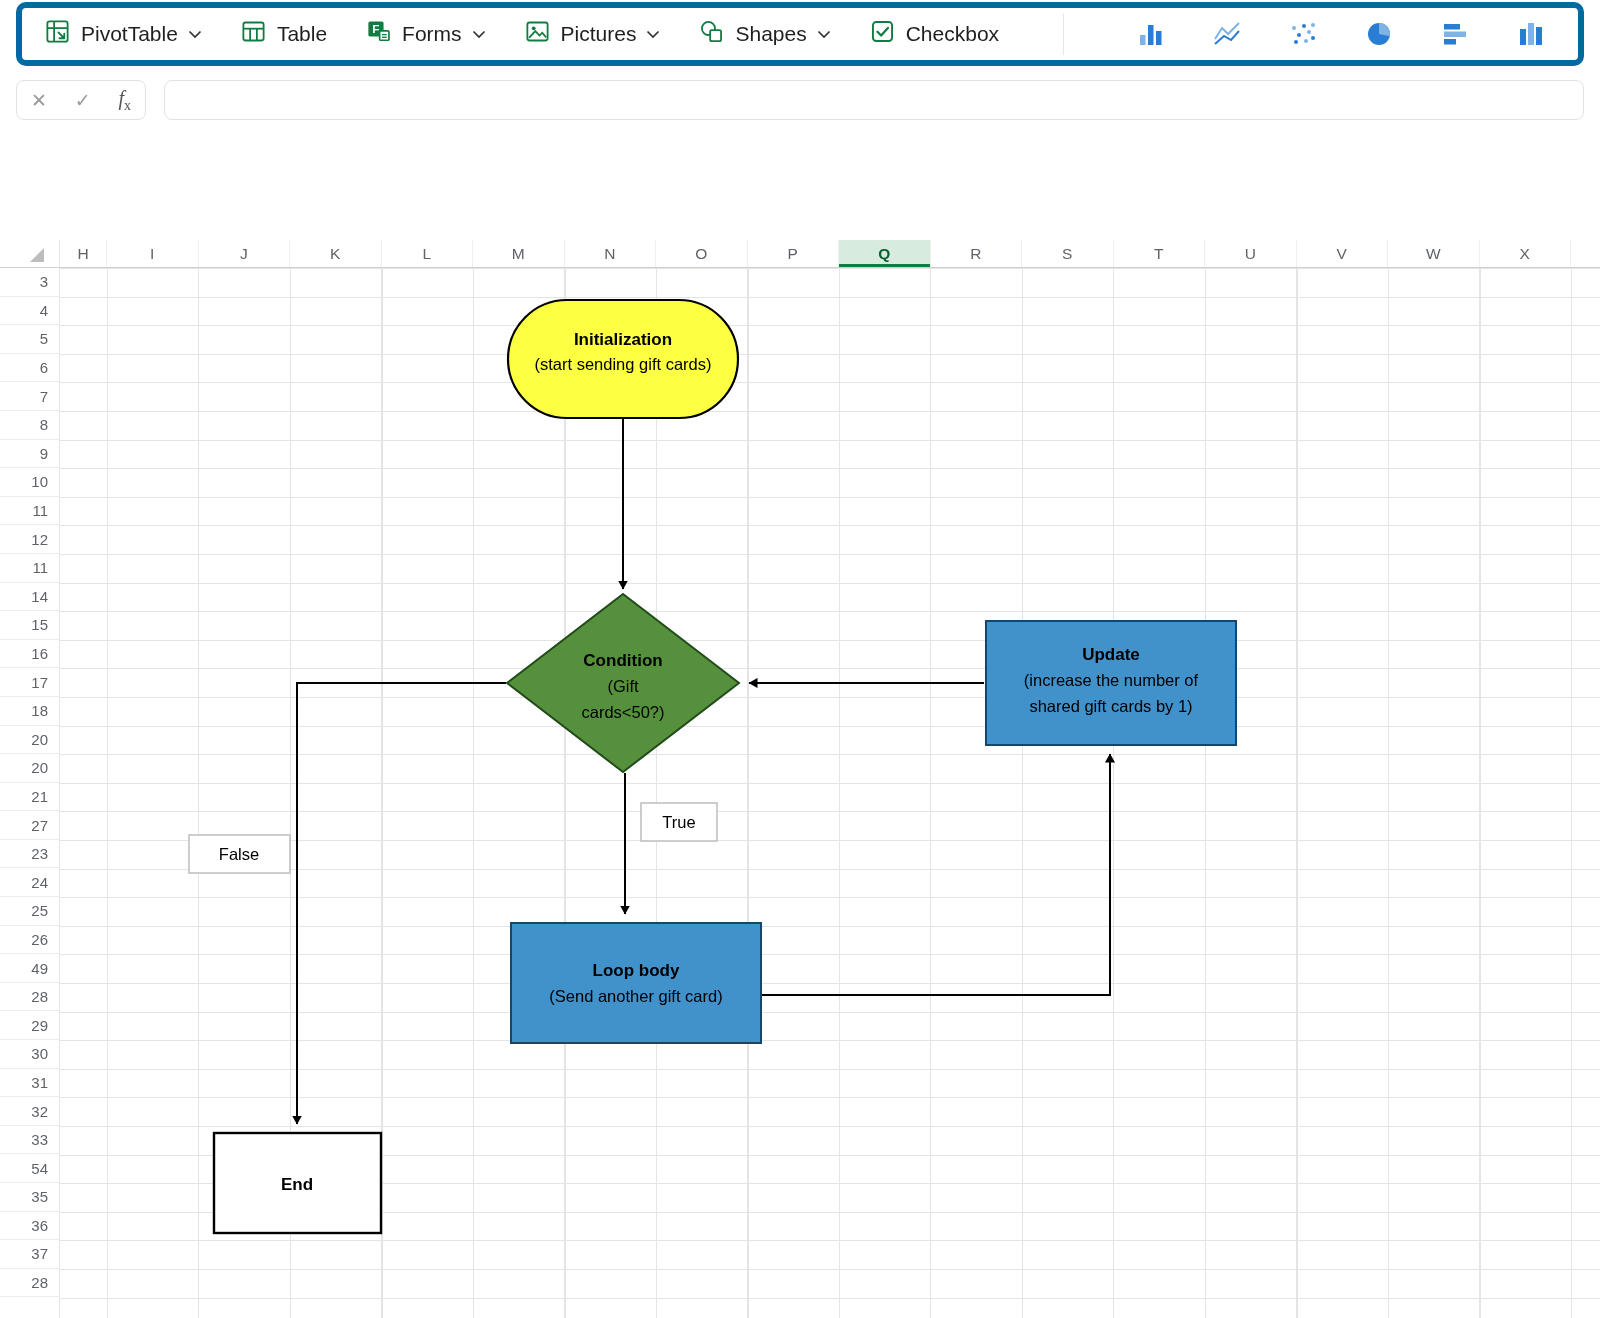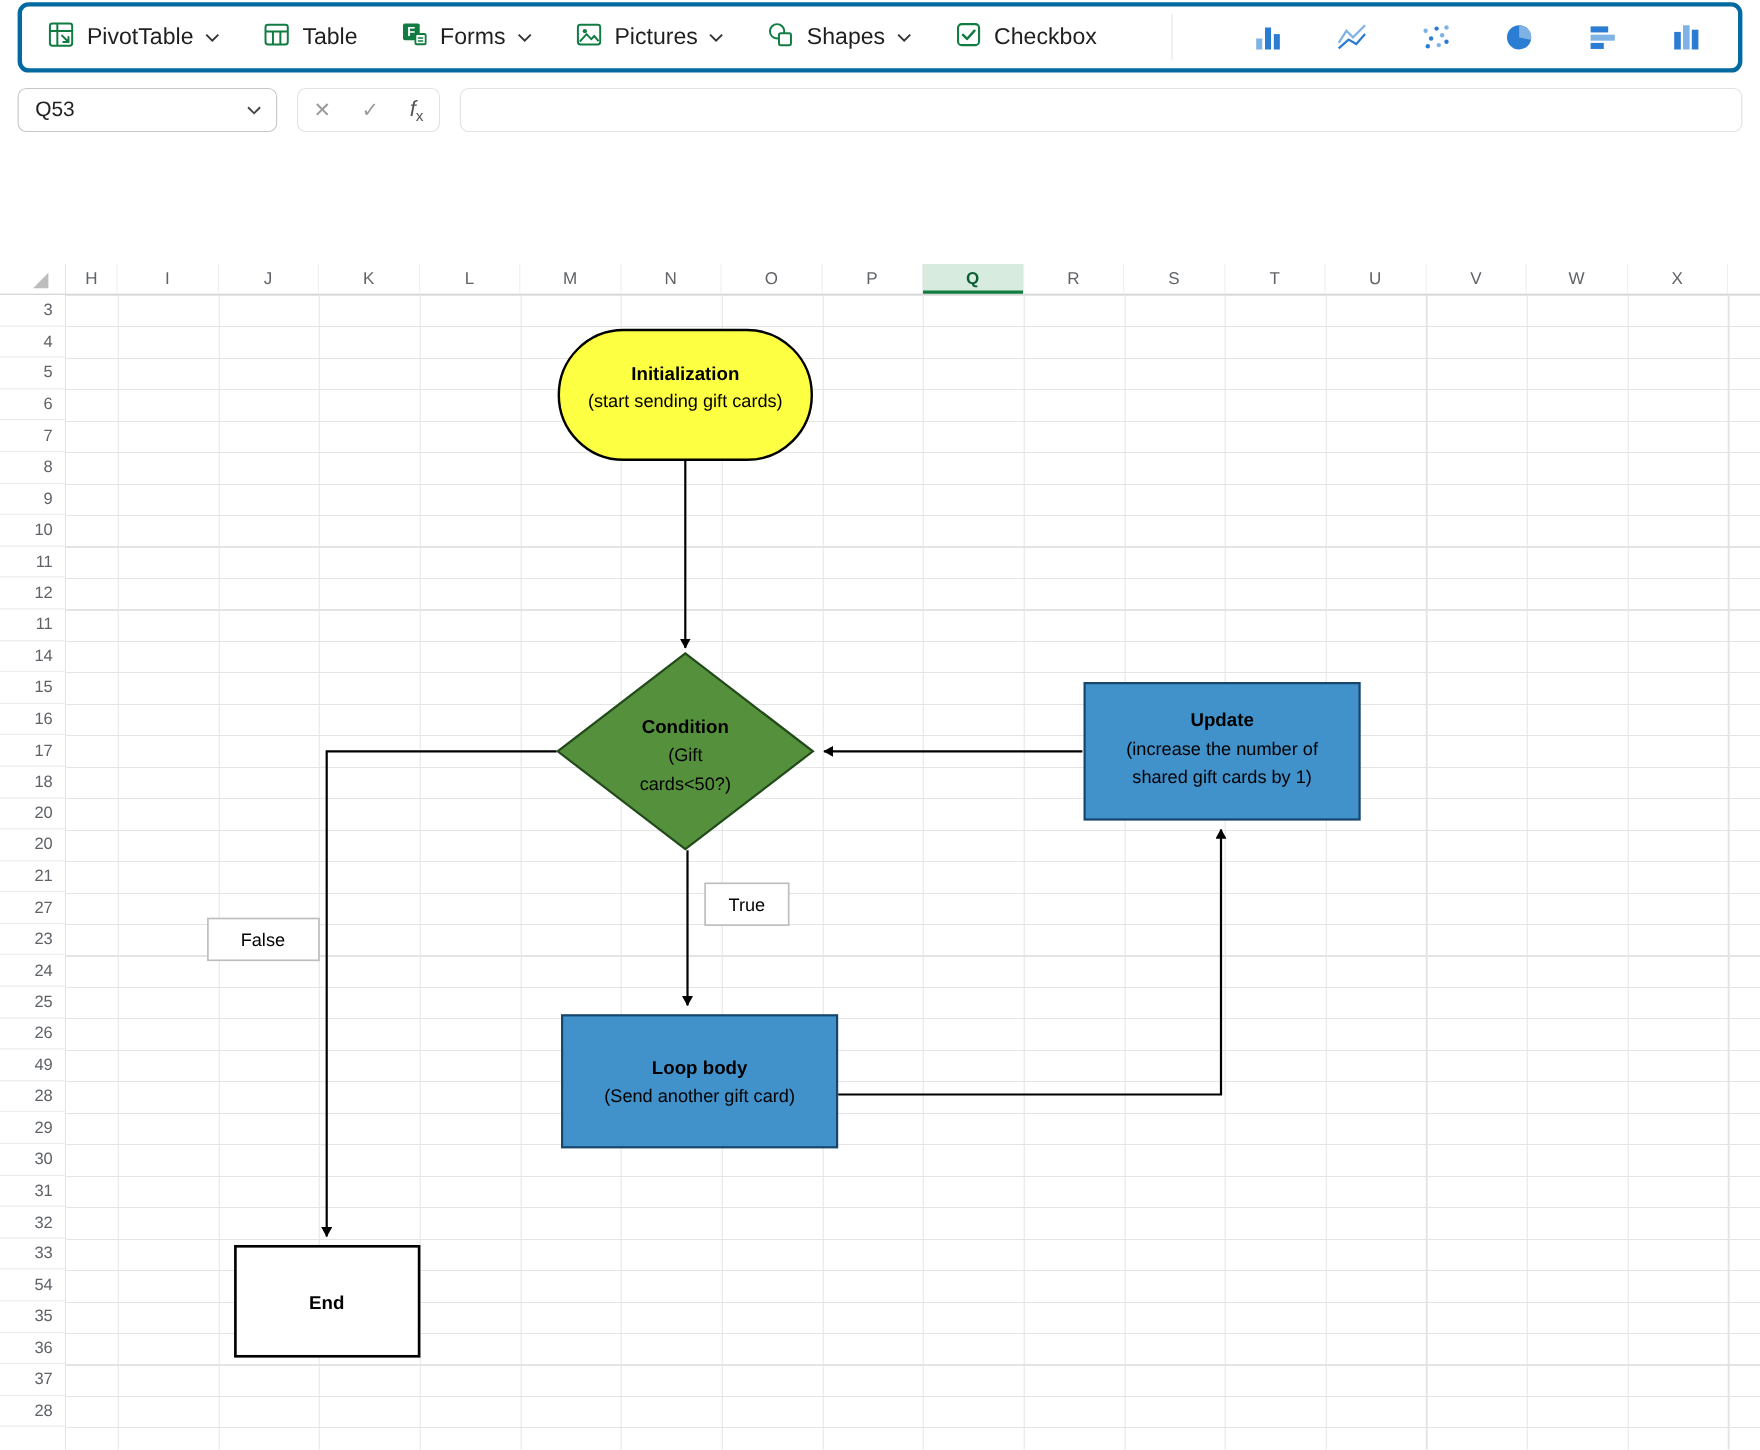--- a/index.html
+++ b/index.html
@@ -8,37 +8,37 @@
   .page { position:relative; width:1600px; height:1318px; }
 
   
   .menubar { display:flex; align-items:center; gap:45px; height:86px; padding-left:38px; font-size:21px; }
   .menu-item { position:relative; white-space:nowrap; cursor:default; }
   .menu-item.active { font-weight:700; }
   .menu-item.active::after { content:""; position:absolute; left:-2px; right:-2px; bottom:-9px;
     height:4px; border-radius:2px; background:#107C41; }
 
   
-  .ribbon { margin:2px 16px 0 16px; height:64px; border:4px solid #0369a1; border-radius:10px;
+  .ribbon { margin:2px 16px 0 16px; height:64px; border:6px solid #0369a1; border-radius:10px;
     display:flex; align-items:center; padding:0 22px; gap:38px; }
   .rbtn { display:flex; align-items:center; gap:10px; font-size:21px; white-space:nowrap; }
   .chev svg { display:block; }
   .ribbon-divider { width:1px; height:42px; background:#e6e6e6; margin-left:auto; }
   .chart-group { display:flex; align-items:center; gap:46px; padding:0 10px 0 34px; }
   .chart-group .cicon { display:flex; }
 
   
   .formula-row { display:flex; align-items:center; margin:13px 16px 0 16px; gap:18px; height:42px; }
   .name-box { width:236px; height:40px; border:1px solid #c7c7c7; border-radius:8px;
     display:flex; align-items:center; padding:0 13px 0 15px; font-size:19px; }
   .name-box .chev { margin-left:auto; }
   .fx-group { width:130px; height:40px; border:1px solid #e2e2e2; border-radius:8px;
     display:flex; align-items:center; justify-content:space-around; }
   .fxg-x, .fxg-check { color:#9b9b9b; font-size:19px; }
-  .fxg-fx { color:#555; font-size:20px; font-style:italic; }
+  .fxg-fx { color:#555; font-size:20px; font-style:italic;font-family:Liberation Serif, serif; }
   .fxg-fx sub { font-size:14px; font-style:normal; }
   .formula-input { flex:1; height:40px; border:1px solid #e2e2e2; border-radius:8px; padding:0 12px;
     font-size:18px; display:flex; align-items:center; }
 
   
   .sheet { position:absolute; left:0; top:238px; right:0; bottom:0; }
   .corner { position:absolute; left:0; top:0; width:60px; height:28px; background:#fff;
     border-bottom:1px solid #cfcfcf; border-right:1px solid #e4e4e4; }
   .select-all { position:absolute; left:30px; top:8px; width:0; height:0;
     border-bottom:14px solid #bdbdbd; border-left:14px solid transparent; }
@@ -211,28 +211,20 @@
         <svg width="30" height="30" viewBox="0 0 30 30">
           <rect x="4" y="10" width="6" height="16" fill="#2B7CD3"></rect>
           <rect x="12" y="4" width="6" height="22" fill="#7FB2E5"></rect>
           <rect x="20" y="8" width="6" height="18" fill="#2B7CD3"></rect>
         </svg>
       </span>
     </div>
   </div>
 
   <div class="formula-row">
-    <div class="name-box">
-      <span>Q53</span>
-      <span class="chev">
-        <svg width="14" height="9" viewBox="0 0 14 9">
-            <path d="M1.5 1.5 L7 7 L12.5 1.5" stroke="#444" stroke-width="1.7" fill="none"></path>
-          </svg>
-      </span>
-    </div>
     <div class="fx-group">
       <span class="fxg-x">✕</span>
       <span class="fxg-check">✓</span>
       <span class="fxg-fx"><span>f</span><sub>x</sub></span>
     </div>
     <div class="formula-input"></div>
   </div>
 
   <div class="sheet">
     <div class="cells"></div>

